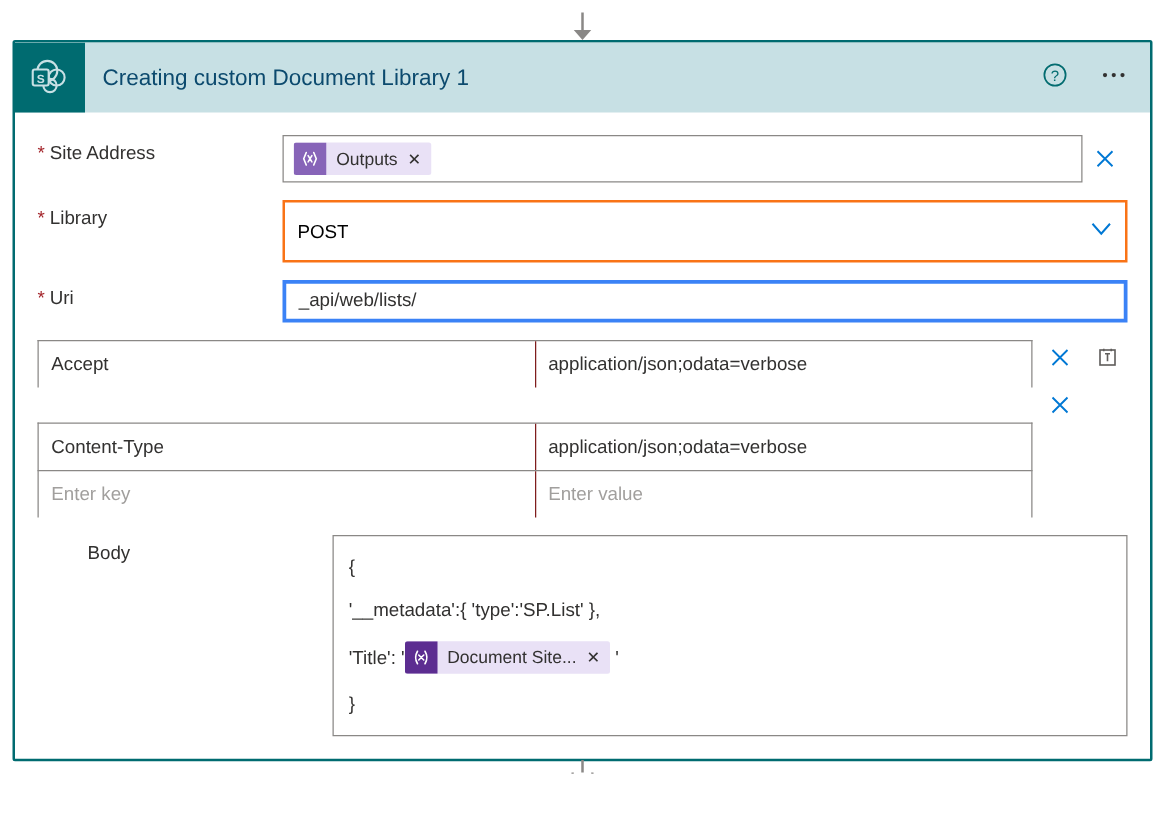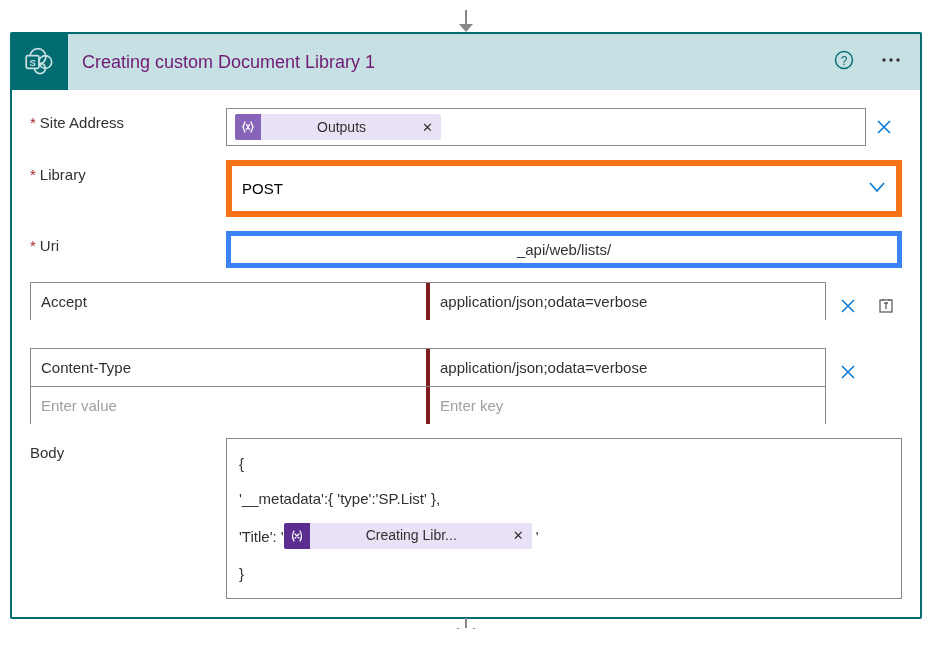--- a/index.html
+++ b/index.html
@@ -30,21 +30,21 @@
   .sp-icon {
     width: 56px; height: 56px;
     background: #006b70;
     display:flex; align-items:center; justify-content:center;
     flex-shrink:0;
   }
   .sp-icon svg { width: 34px; height: 34px; }
   .title {
     flex: 1;
     font-size: 18px;
-    color: #701a75;
+    color: #0c4a6e;
   }
   .help-icon, .more-icon { color:#036c70; cursor:pointer; padding:6px; }
   .more-icon { color:#323130; letter-spacing:2px; padding-right:4px;}
   .body { padding: 18px 18px 18px 18px; }
   .row { display:flex; align-items:flex-start; margin-bottom: 14px; }
   .label-col { width: 196px; flex-shrink:0; padding-top:6px; font-size:15px; color:#323130; display:flex; align-items:baseline; gap:2px;}
   .req { color:#a4262c; margin-right:2px; }
   .field-col { flex:1; display:flex; align-items:center; }
   .input-box {
     flex:1;
@@ -57,88 +57,86 @@
     color:#323130;
   }
   .token {
     display:inline-flex;
     align-items:center;
     background: #e9e1f6;
     border-radius:2px;
     height:26px;
     overflow:hidden;
     margin-right:4px;
-    gap:48px;
   }
   .token .token-icon {
     width:26px; height:26px;
     background:#8764b8;
     display:flex; align-items:center; justify-content:center;
     color:#fff; font-size:14px; font-family:monospace;
   }
   .token.purple .token-icon { background:#5c2d91; }
   .token-text { padding: 0 8px; font-size:14px; color:#323130; max-width:140px; white-space:nowrap; overflow:hidden; text-overflow:ellipsis;}
   .token-close { padding: 0 8px 0 0; cursor:pointer; font-size:13px; color:#323130; }
   .clear-x {
     width:36px;
     height:34px;
     display:flex; align-items:center; justify-content:center;
     color:#0078d4;
     cursor:pointer;
     font-size:20px;
   }
   .select-input {
     flex:1;
-    border:6px solid #f97316;
+    border:2px solid #f97316;
     min-height:34px;
     display:flex;
     align-items:center;
     justify-content:space-between;
     padding:14px 10px;
     font-size:15px;
     cursor:pointer;
   }
   .chevron { color:#0078d4; }
   .text-input {
     flex:1;
-    border:5px solid #3b82f6;
+    border:3px solid #3b82f6;
     min-height:34px;
     padding:5px 10px;
     font-size:15px;
     color:#323130;
-    text-align:center;
   }
   
   .headers-col { flex:1; }
   .header-row { display:flex; align-items:stretch; border:1px solid #8a8886; border-bottom:none; }
   .header-row:last-of-type { border-bottom:1px solid #8a8886; }
   .header-cell {
     flex:1;
     padding:10px;
     font-size:15px;
     color:#323130;
   }
-  .header-cell + .header-cell { border-left:4px solid #7f1d1d; }
+  .header-cell + .header-cell { border-left:1px solid #7f1d1d; }
   .header-cell.placeholder { color:#a19f9d; }
   .header-actions {
     width:76px;
     display:flex;
     align-items:center;
     justify-content:flex-start;
     gap:10px;
     padding-left:8px;
   }
   .icon-btn {
     width:28px;height:28px;
     display:flex;align-items:center;justify-content:center;
     cursor:pointer;
     color:#0078d4;
   }
   .icon-btn.gray { color:#605e5c; }
-  .hrow-wrap { display:flex; align-items:flex-end; }
+  .hrow-wrap { display:flex; align-items:flex-start; }
 
   
   .body-editor {
     flex:1;
     border:1px solid #8a8886;
     padding:14px 12px;
     font-size:15px;
     color:#323130;
     line-height:1.4;
   }
@@ -270,50 +268,50 @@
             <div class="icon-btn">
               <svg width="18" height="18" viewBox="0 0 18 18">
                   <path d="M3 3 L15 15 M15 3 L3 15" stroke="#0078d4" stroke-width="1.5"></path>
                 </svg>
             </div>
           </div>
         </div>
 
         <div class="hrow-wrap">
           <div class="header-row" style="flex:1;">
+            <div class="header-cell placeholder">Enter key</div>
             <div class="header-cell placeholder">Enter value</div>
-            <div class="header-cell placeholder">Enter key</div>
           </div>
           <div class="header-actions"></div>
         </div>
 
       </div>
     </div>
 
-    <div class="row" style="margin-bottom:0;">
+    <div class="row" style="margin-bottom:0;margin-left:40px;">
       <div class="label-col">
           <span>Body</span>
         </div>
       <div class="field-col">
         <div class="body-editor">
           <div class="line">
               <span>{</span>
             </div>
           <div class="line">
               <span>'__metadata':{ 'type':'SP.List' },</span>
             </div>
           <div class="line">
             <span>'Title': '</span>
             <span class="token purple">
               <span class="token-icon">
                 <svg width="16" height="16" viewBox="0 0 16 16">
                     <path d="M5 3 Q2 8 5 13 M11 3 Q14 8 11 13 M6 6 L10 10 M10 6 L6 10" stroke="#fff" stroke-width="1.3" fill="none" stroke-linecap="round"></path>
                   </svg>
               </span>
-              <span class="token-text">Creating Libr...</span>
+              <span class="token-text">Document Site...</span>
               <span class="token-close">✕</span>
             </span>
             <span>'</span>
           </div>
           <div class="line">
               <span>}</span>
             </div>
         </div>
       </div>
     </div>

